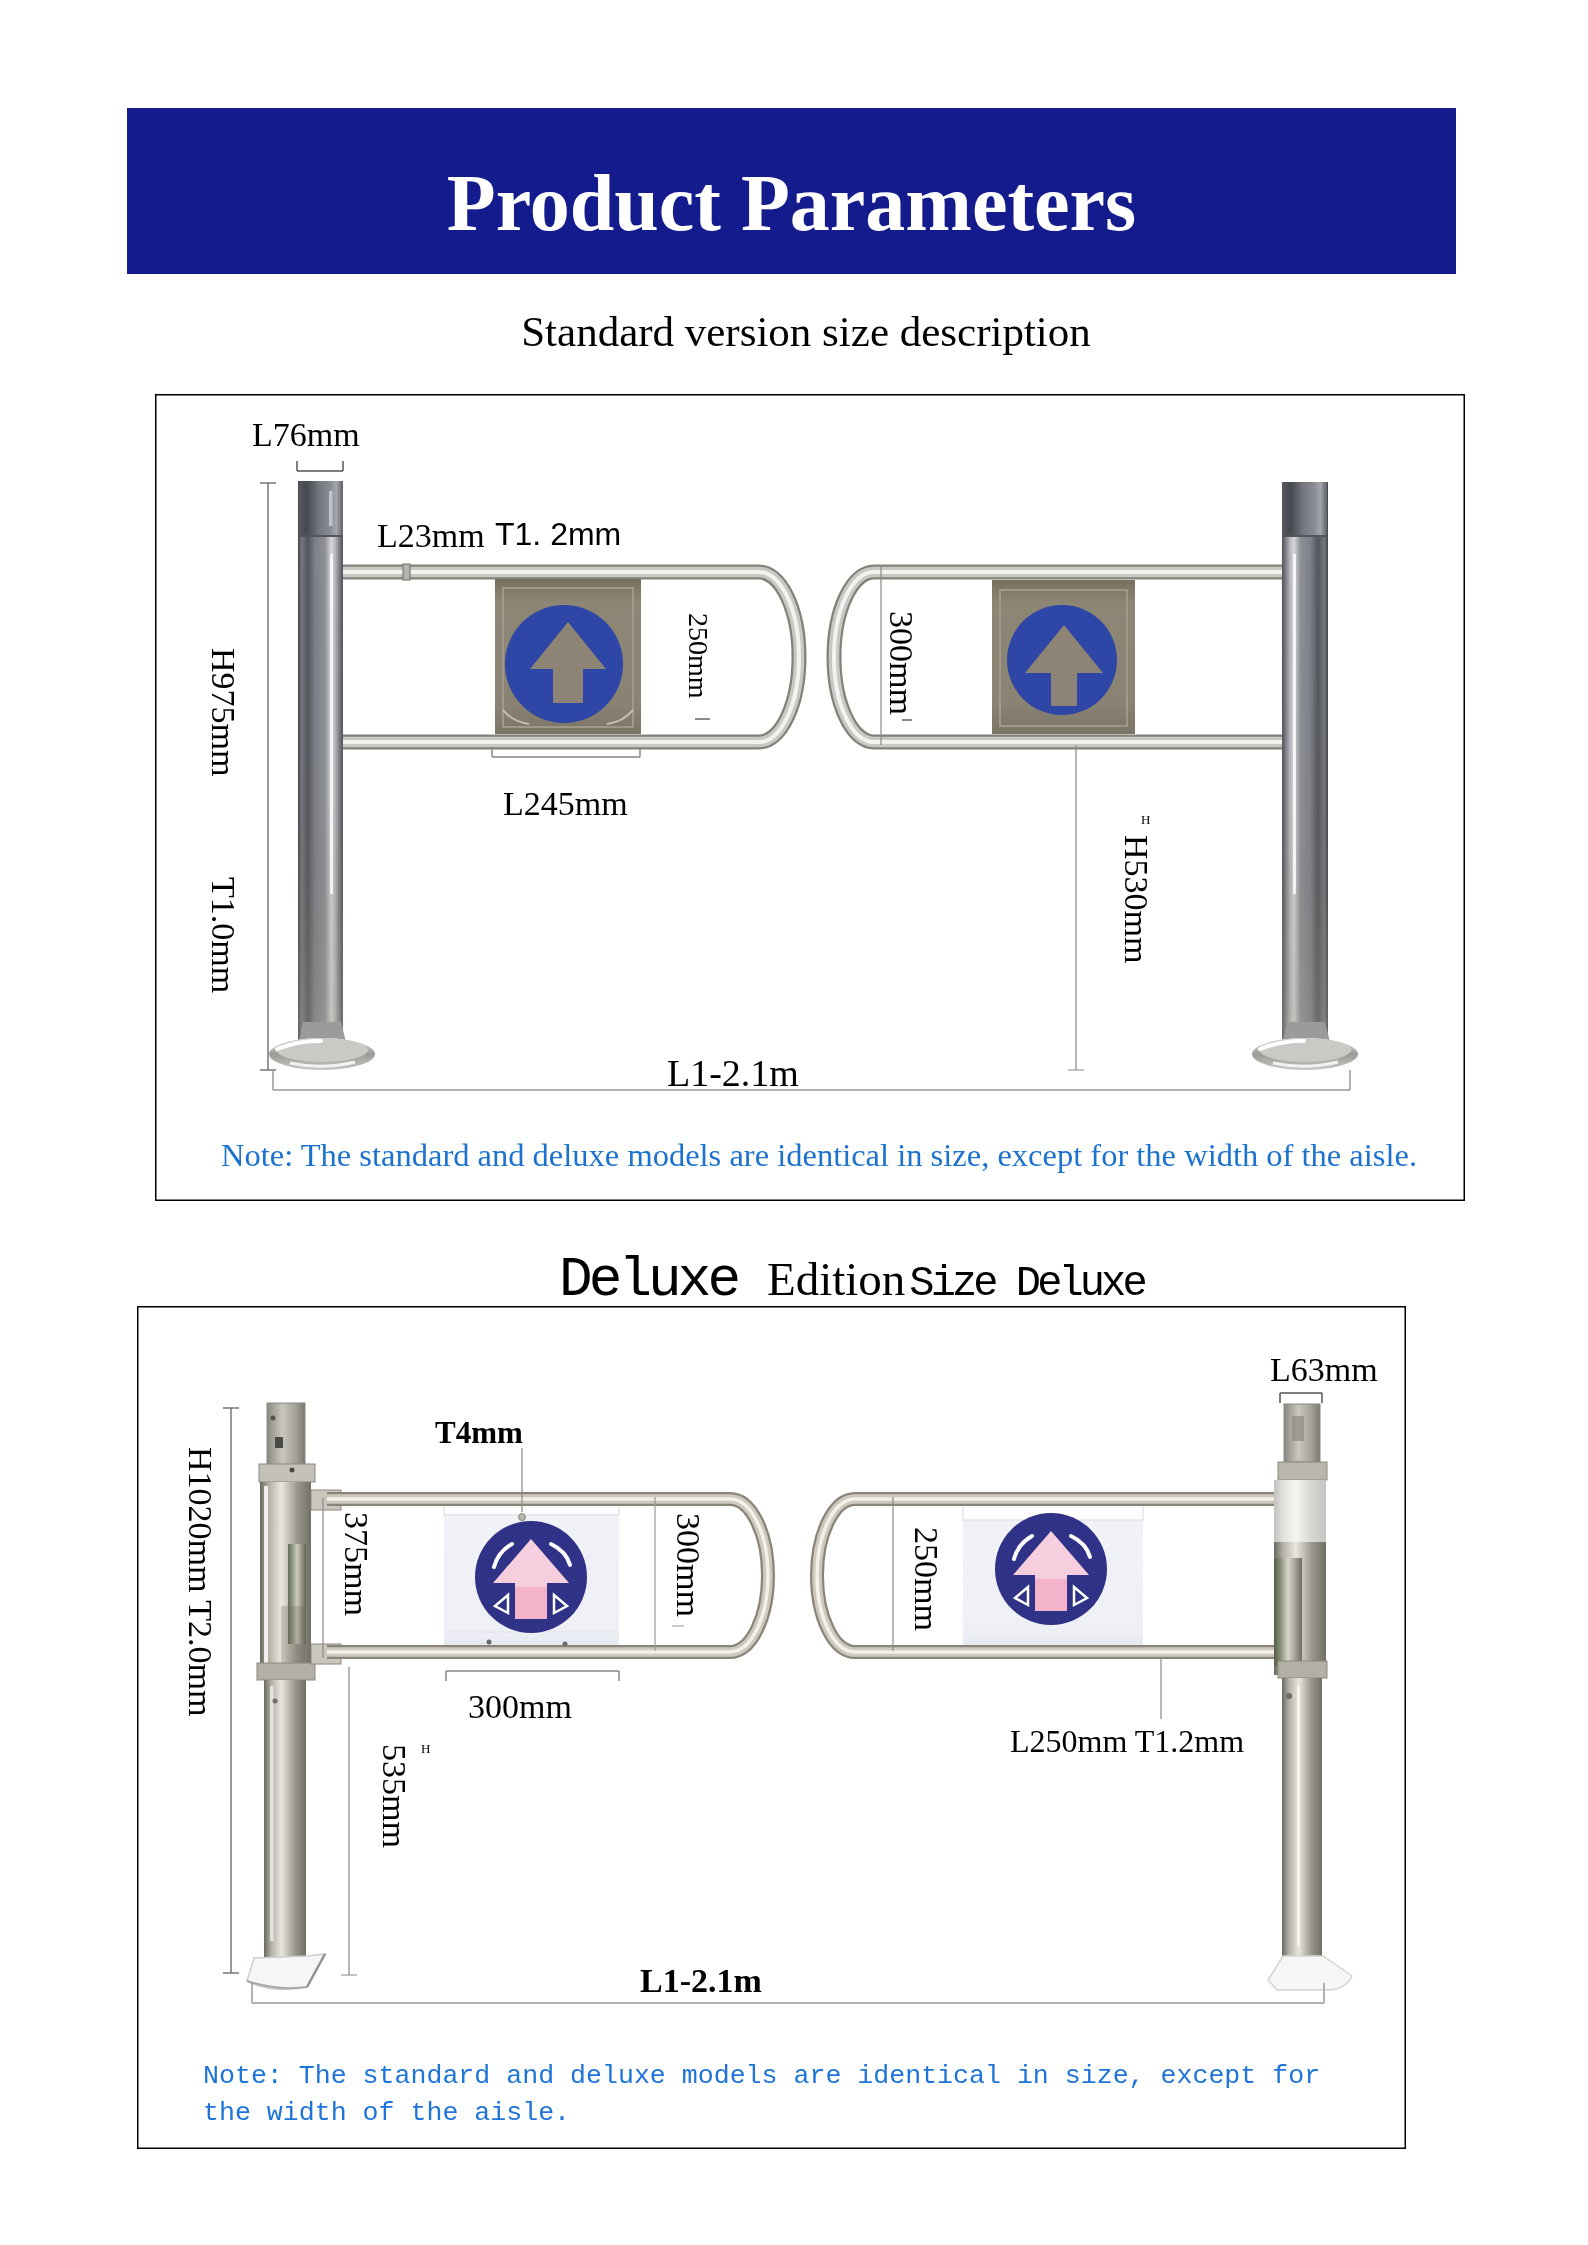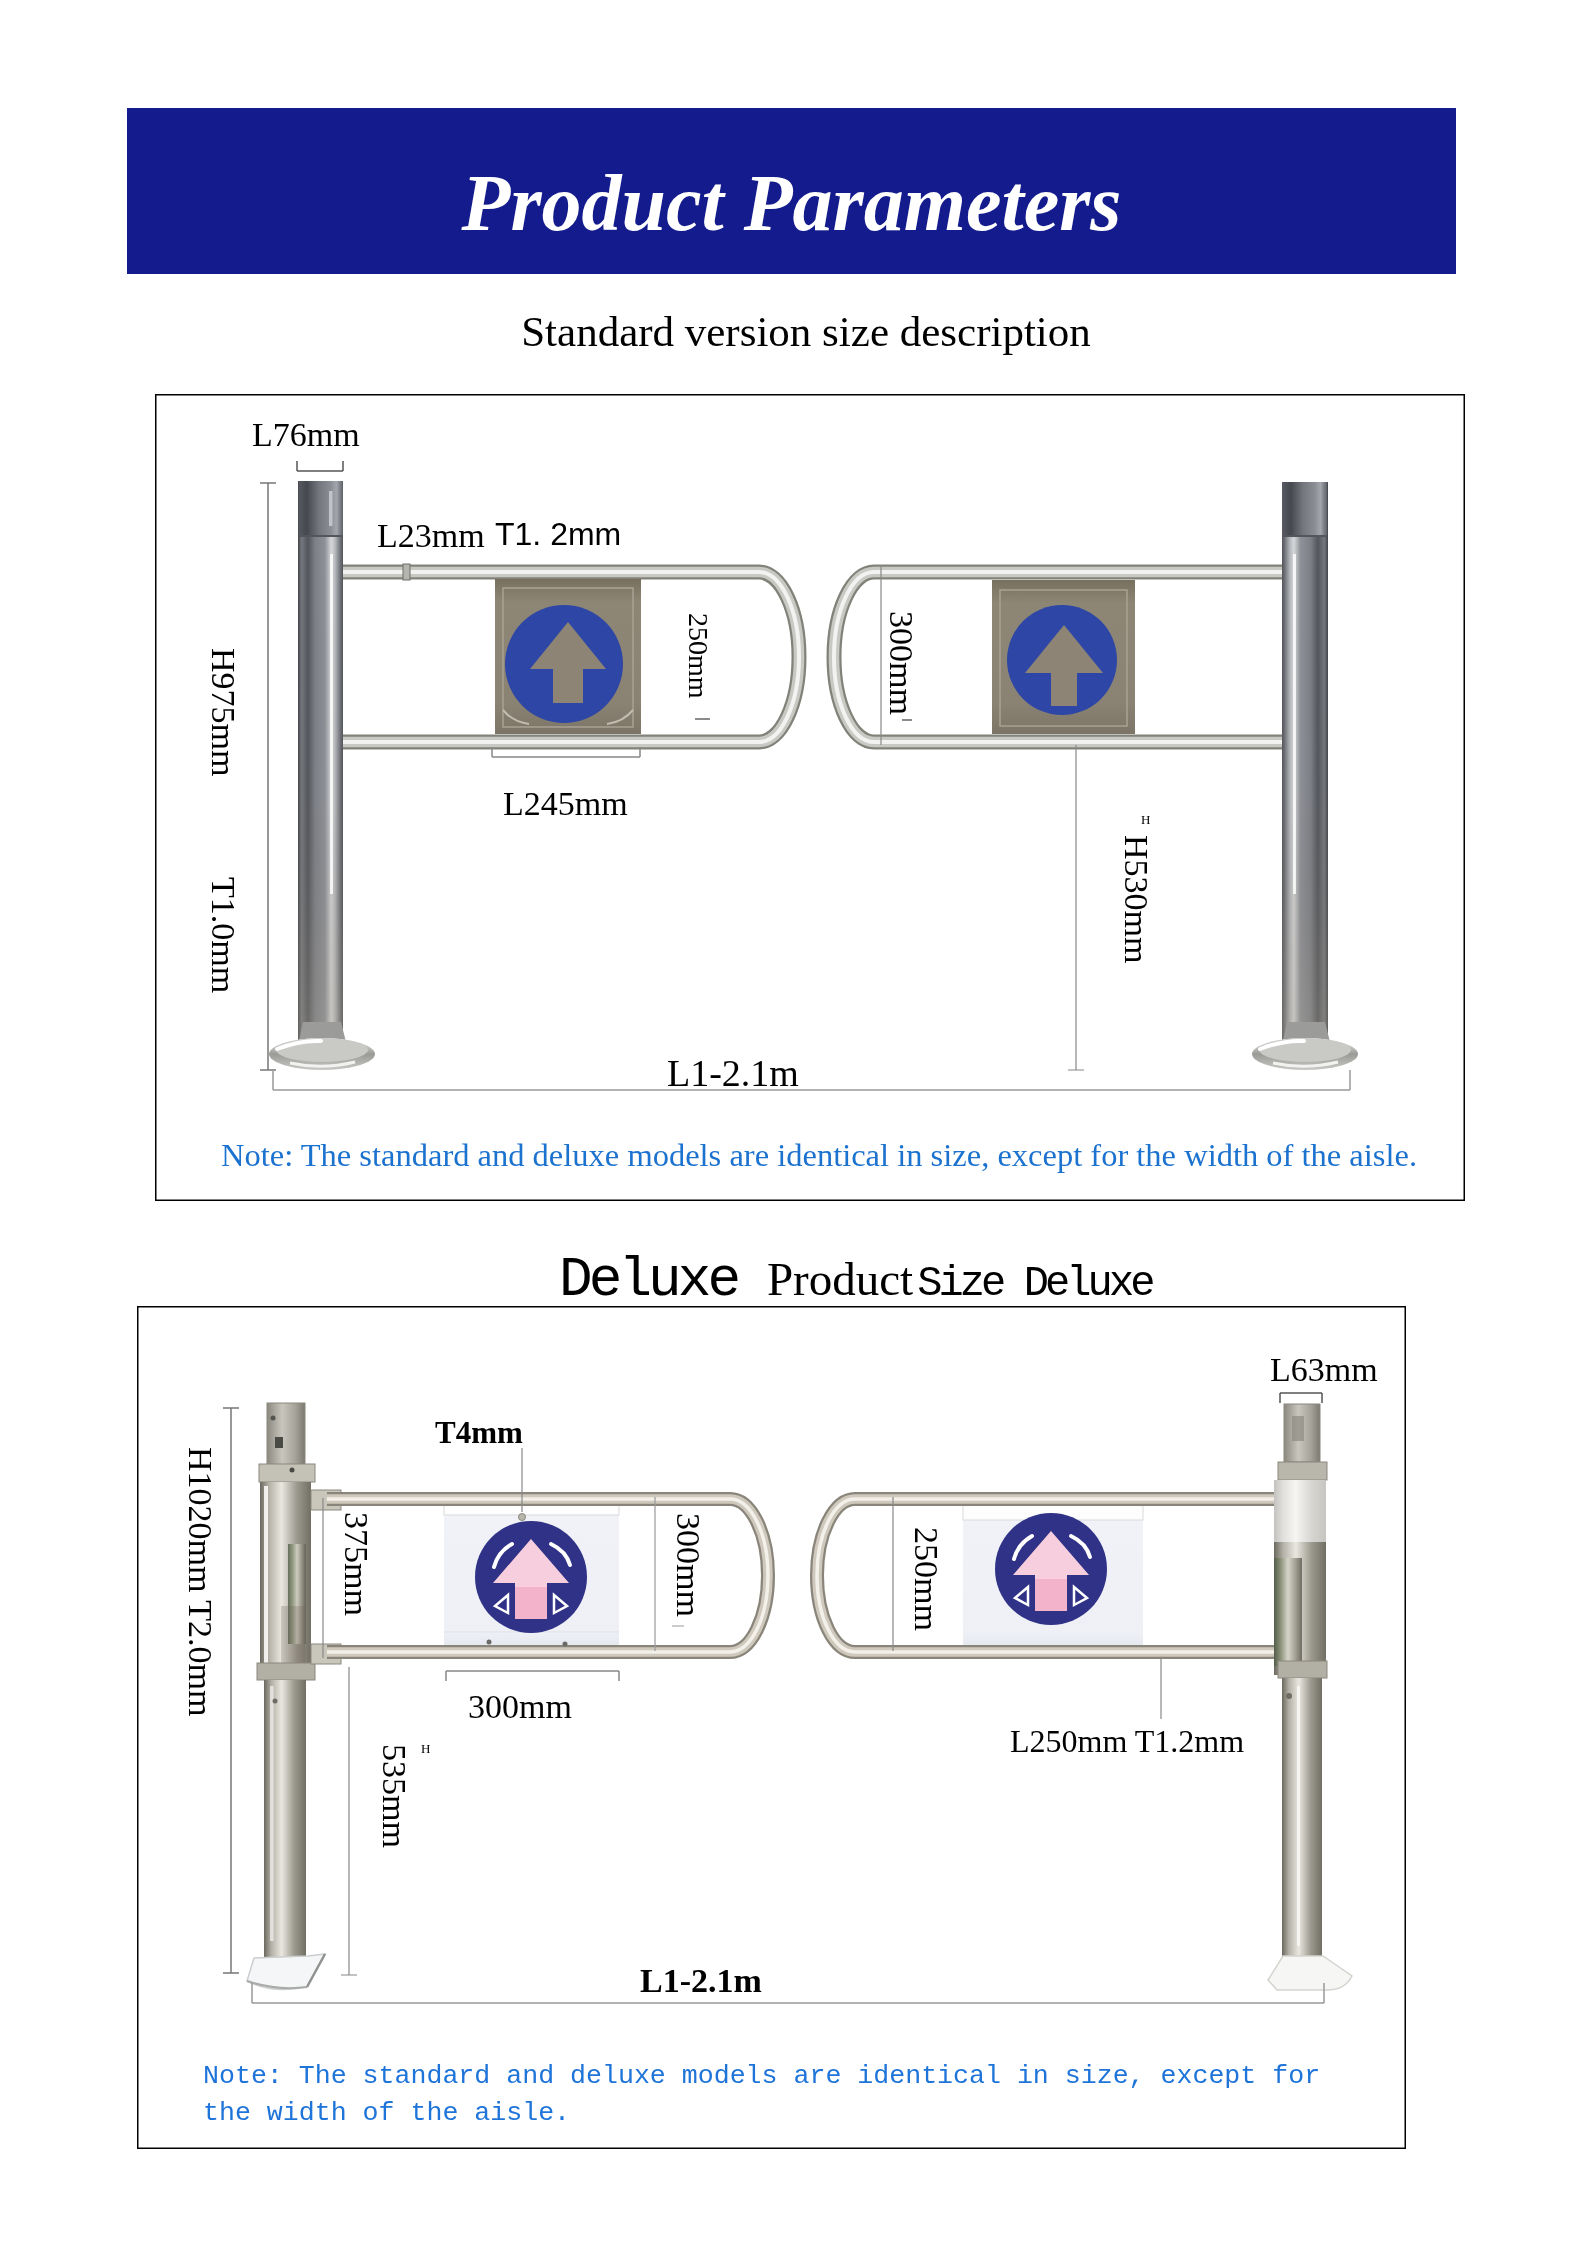--- a/index.html
+++ b/index.html
@@ -7,21 +7,21 @@
         font-family:"Liberation Serif", serif;}
   .abs{position:absolute;}
 </style>
 </head>
 <body>
 <div id="page">
 
   <div class="abs" style="left:127px;top:108px;width:1329px;height:166px;background:#141b8c;"></div>
 
   <div class="abs" style="left:127px;top:163px;width:1329px;text-align:center;color:#ffffff;
-       font-family:'Liberation Serif',serif;font-weight:bold;font-size:80px;line-height:1;font-style:italic;">Product Parameters</div>
+       font-family:'Liberation Serif',serif;font-weight:bold;font-size:80px;line-height:1;">Product Parameters</div>
 
   <div class="abs" style="left:0px;top:308px;width:1612px;text-align:center;color:#000;
        font-family:'Liberation Serif',serif;font-size:43px;line-height:1.1;">Standard version size description</div>
 
   <svg class="abs" style="left:155px;top:394px;" width="1310" height="807" viewBox="0 0 1310 807">
 
     <rect x="0.75" y="0.75" width="1308.5" height="805.5" fill="none" stroke="#000000" stroke-width="1.5"></rect>
     <defs>
       <linearGradient id="poleHL" x1="0" y1="0" x2="1" y2="0">
         <stop offset="0" stop-color="#43454a"></stop>
@@ -174,21 +174,21 @@
 
       <path d="M118 676 V 696 M118 696 H 1195 M1195 676 V 696" fill="none" stroke="#999" stroke-width="1.5"></path>
 
       <text x="512" y="692" font-size="38">L1-2.1m</text>
 
       <text x="664" y="772" text-anchor="middle" font-size="32.5" fill="#1c72cf">Note: The standard and deluxe models are identical in size, except for the width of the aisle.</text>
     </g>
   </svg>
 
   <div class="abs" style="left:559px;top:1252px;white-space:nowrap;color:#000;line-height:1;">
-    <span style="font-family:'Liberation Mono',monospace;font-size:56px;letter-spacing:-3.9px;">Deluxe </span><span style="font-family:'Liberation Serif',serif;font-size:47px;">Product</span><span style="font-family:'Liberation Mono',monospace;font-size:42px;letter-spacing:-3.9px;margin-left:4px;">Size Deluxe</span>
+    <span style="font-family:'Liberation Mono',monospace;font-size:56px;letter-spacing:-3.9px;">Deluxe </span><span style="font-family:'Liberation Serif',serif;font-size:47px;">Edition</span><span style="font-family:'Liberation Mono',monospace;font-size:42px;letter-spacing:-3.9px;margin-left:4px;">Size Deluxe</span>
   </div>
 
   <svg class="abs" style="left:137px;top:1306px;" width="1269" height="843" viewBox="0 0 1269 843">
 
     <rect x="0.75" y="0.75" width="1267.5" height="841.5" fill="none" stroke="#000000" stroke-width="1.5"></rect>
     <defs>
       <linearGradient id="pole2" x1="0" y1="0" x2="1" y2="0">
         <stop offset="0" stop-color="#6b685f"></stop>
           <stop offset="0.18" stop-color="#b5b2a8"></stop>
         <stop offset="0.42" stop-color="#e9e7df"></stop>

